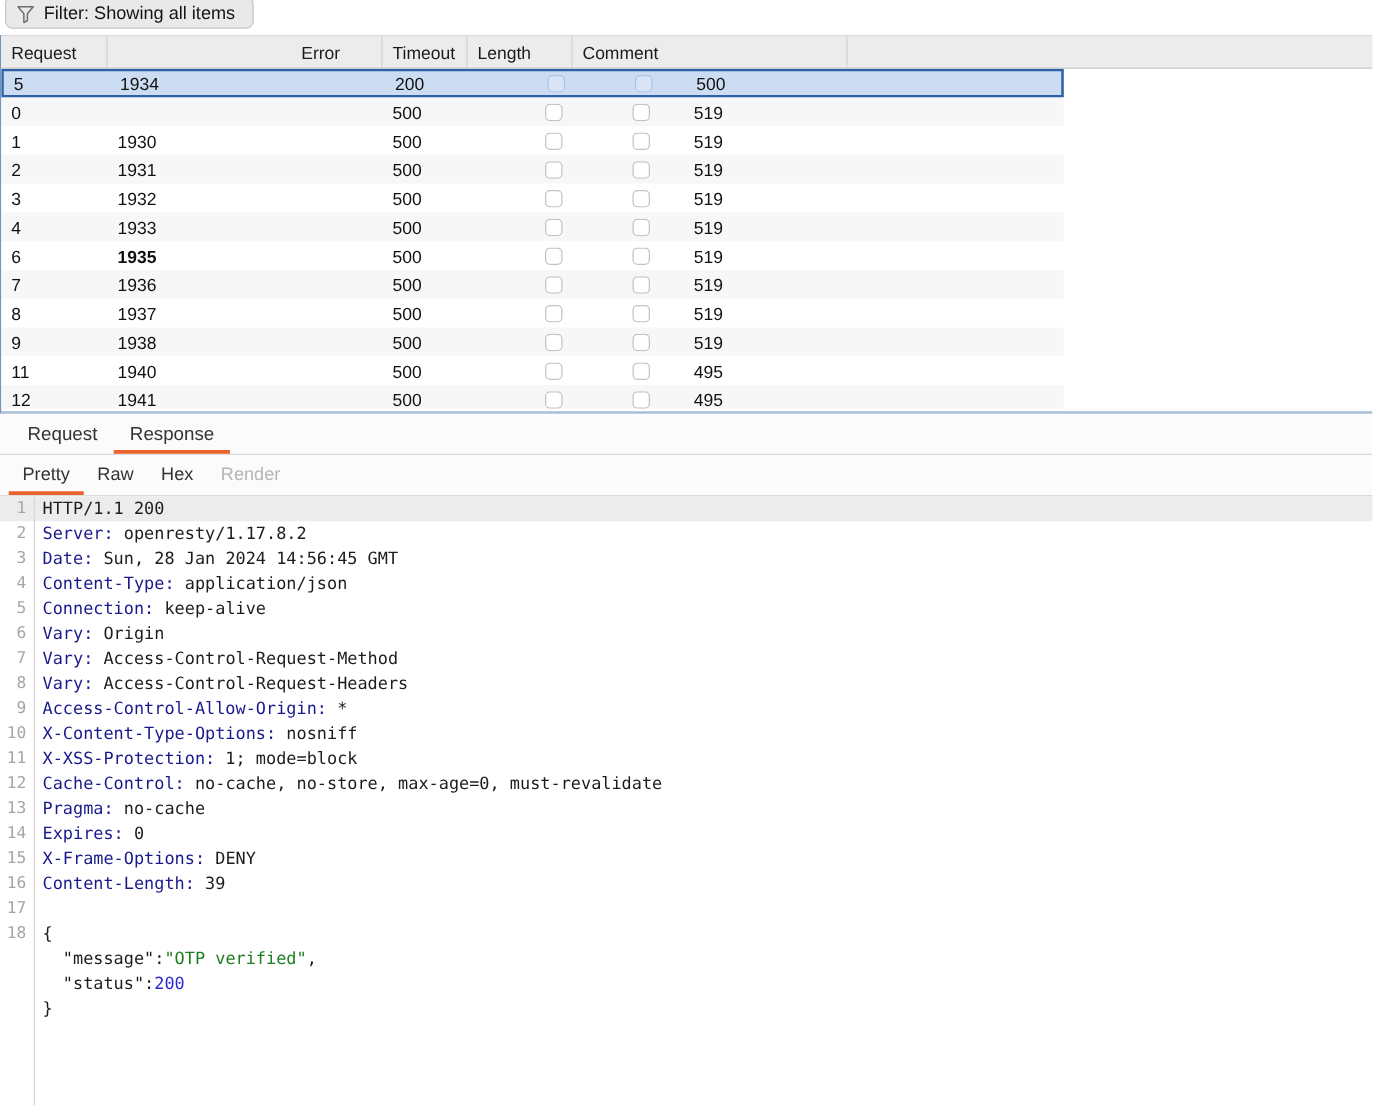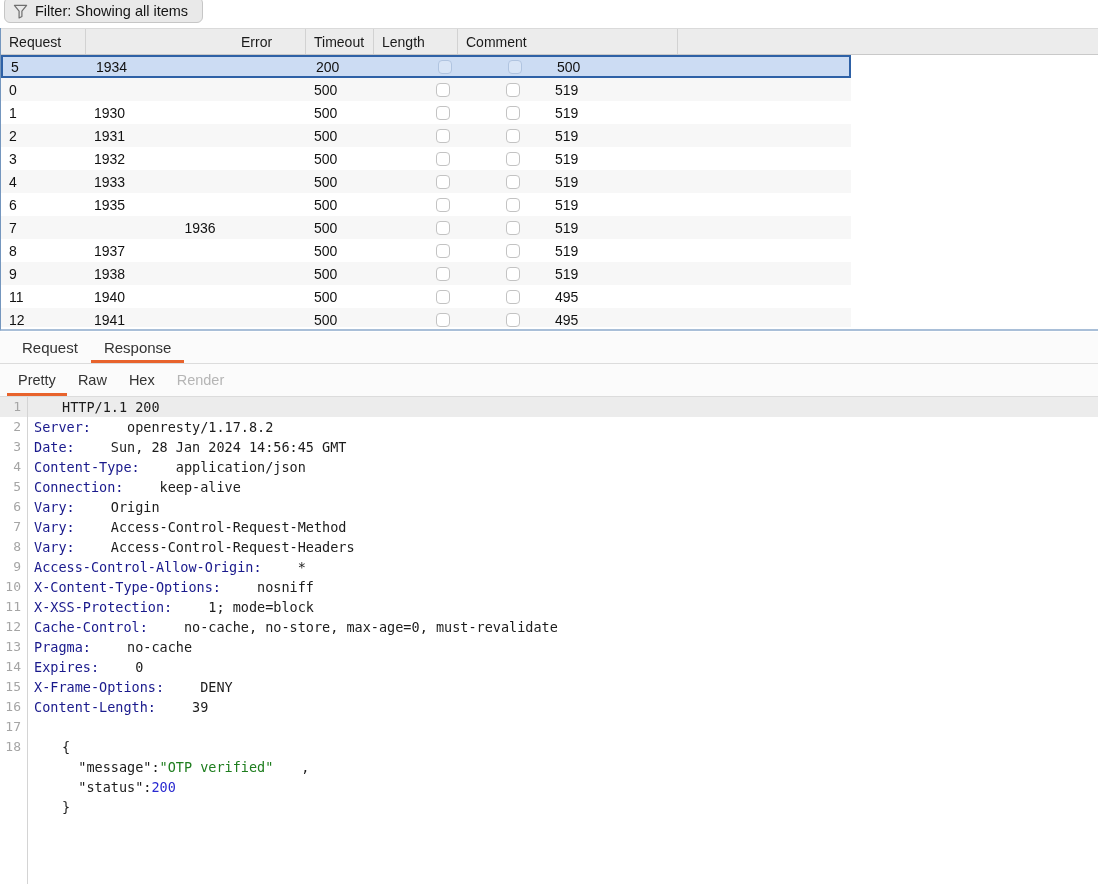--- a/index.html
+++ b/index.html
@@ -50,21 +50,21 @@
     background:#fff; font-family:"DejaVu Sans Mono", monospace; }
   .gutter-sep { position:absolute; left:27px; top:0; bottom:0; width:1px;
     background:#d4d4d4; z-index:2; }
   .eline { display:flex; height:20px; line-height:20px; font-size:13.5px; position:relative; }
   .eline.hl { background:#ececec; }
   .gut { width:22px; flex:none; text-align:right; color:#a5a5a5; font-size:13px; padding-right:1px; }
   .code { white-space:pre; margin-left:12px; color:#1c1c1c; }
   .seg-header { color:#19198c; }
   .seg-string { color:#1e7d1e; }
   .seg-number { color:#2a2ad0; }
-  .seg-plain  { color:#1c1c1c;margin-left:28px; }
+  .seg-plain  { color:#1c1c1c; }
 </style>
 </head>
 <body>
 
 <div class="filter-row">
   <div class="filter-chip">
     <span style="display:flex;">
       <svg width="15" height="15" viewBox="0 0 16 16">
         <path d="M1.5 1.5h13L9.5 7.5v5.8l-3 1.6V7.5z" fill="none" stroke="#6f6f6f" stroke-width="1.3" stroke-linejoin="round"></path>
       </svg>
@@ -170,34 +170,34 @@
           <div class="checkbox"></div>
         </div>
         <div class="tcell center" style="width: 68px;">
           <div class="checkbox"></div>
         </div>
         <div class="tcell" style="width: 84px;">519</div>
         <div class="tcell" style="width: 220px;"></div>
       </div>
       <div class="trow">
         <div class="tcell" style="width: 85px;">6</div>
-        <div class="tcell" style="width: 220px;">1935</div>
+        <div class="tcell" style="width: 220px; font-weight: bold;">1935</div>
         <div class="tcell" style="width: 100px;">500</div>
         <div class="tcell center" style="width: 73px;">
           <div class="checkbox"></div>
         </div>
         <div class="tcell center" style="width: 68px;">
           <div class="checkbox"></div>
         </div>
         <div class="tcell" style="width: 84px;">519</div>
         <div class="tcell" style="width: 220px;"></div>
       </div>
       <div class="trow alt">
         <div class="tcell" style="width: 85px;">7</div>
-        <div class="tcell" style="width: 220px; text-align: center;">1936</div>
+        <div class="tcell" style="width: 220px;">1936</div>
         <div class="tcell" style="width: 100px;">500</div>
         <div class="tcell center" style="width: 73px;">
           <div class="checkbox"></div>
         </div>
         <div class="tcell center" style="width: 68px;">
           <div class="checkbox"></div>
         </div>
         <div class="tcell" style="width: 84px;">519</div>
         <div class="tcell" style="width: 220px;"></div>
       </div>

